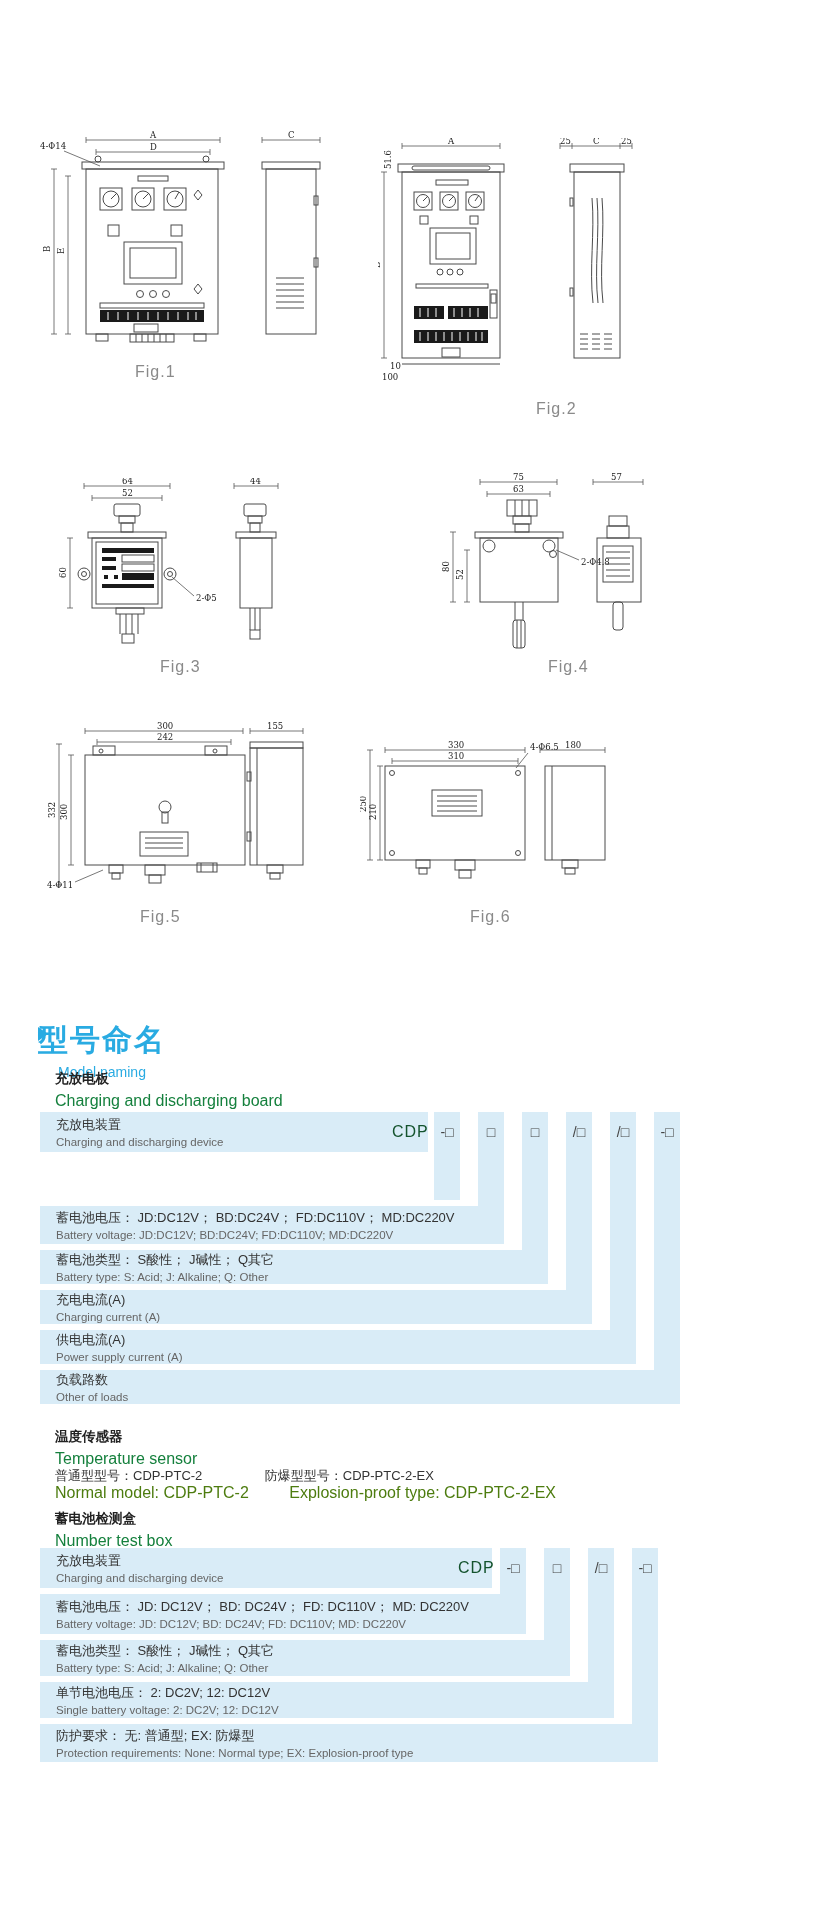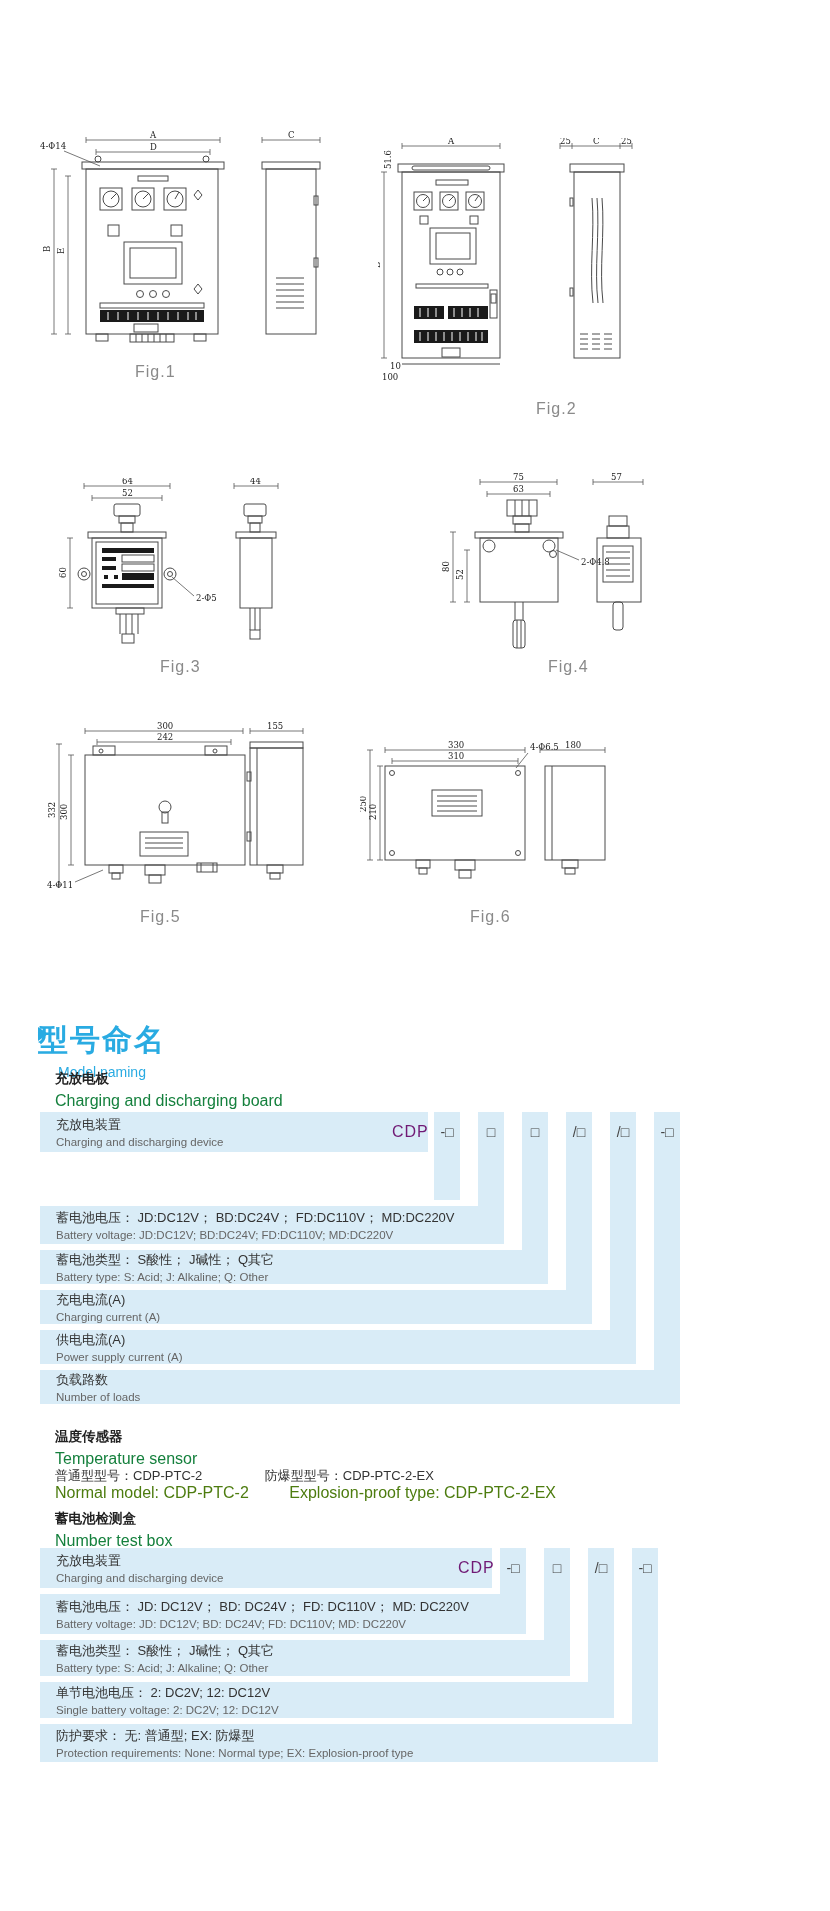--- a/index.html
+++ b/index.html
@@ -21,21 +21,21 @@
   .sec-title-en { margin-left:20px; font-size:14px; color:var(--accent); margin-top:3px; }
   .sub-block { position:absolute; left:55px; }
   .sub-zh { font-size:13.5px; font-weight:bold; color:#222; }
   .sub-en { font-size:16px; color:#15803d; margin-top:4px; }
   .ladder { position:absolute; left:40px; width:645px; }
   .band { position:absolute; left:0; background:var(--rowbg); display:flex; flex-direction:column; justify-content:center; padding-left:16px; }
   .band .zh { font-size:13px; color:#333; white-space:nowrap; }
   .band .en { font-size:11.5px; color:#666; margin-top:2px; white-space:nowrap; }
   .strip { position:absolute; width:26px; background:var(--rowbg); text-align:center;
            font-size:14px; color:#444; line-height:40px; overflow:visible; white-space:nowrap; }
-  .prefix { position:absolute; font-size:16px; color:#701a75; letter-spacing:1px; line-height:40px; }
+  .prefix { position:absolute; font-size:16px; color:#14532d; letter-spacing:1px; line-height:40px; }
   .model-line { position:absolute; left:55px; white-space:nowrap; }
   .model-line .col2 { display:inline-block; margin-left:58px; }
   .ml-zh { font-size:13px; color:#333; }
   .ml-en { font-size:16px; color:#4d7c0f;text-align:center; }
 </style>
 </head>
 <body>
 
 <div class="page">
 
@@ -451,21 +451,21 @@
     <div class="band" style="top:218px;height:34px;width:596px">
       <span class="zh">供电电流(A)</span>
       <span class="en">Power supply current (A)</span>
     </div>
     <div class="band" style="top:178px;height:34px;width:552px">
       <span class="zh">充电电流(A)</span>
       <span class="en">Charging current (A)</span>
     </div>
     <div class="band" style="top:258px;height:34px;width:640px">
       <span class="zh">负载路数</span>
-      <span class="en">Number of loads</span>
+      <span class="en">Other of loads</span>
     </div>
   </div>
 
   <div class="sub-block" style="top:1428px">
     <div class="sub-zh">温度传感器</div>
     <div class="sub-en">Temperature sensor</div>
   </div>
   <div class="model-line" style="top:1466px">
     <span class="ml-zh">普通型型号：CDP-PTC-2</span>
     <span class="ml-zh col2">防爆型型号：CDP-PTC-2-EX</span>

